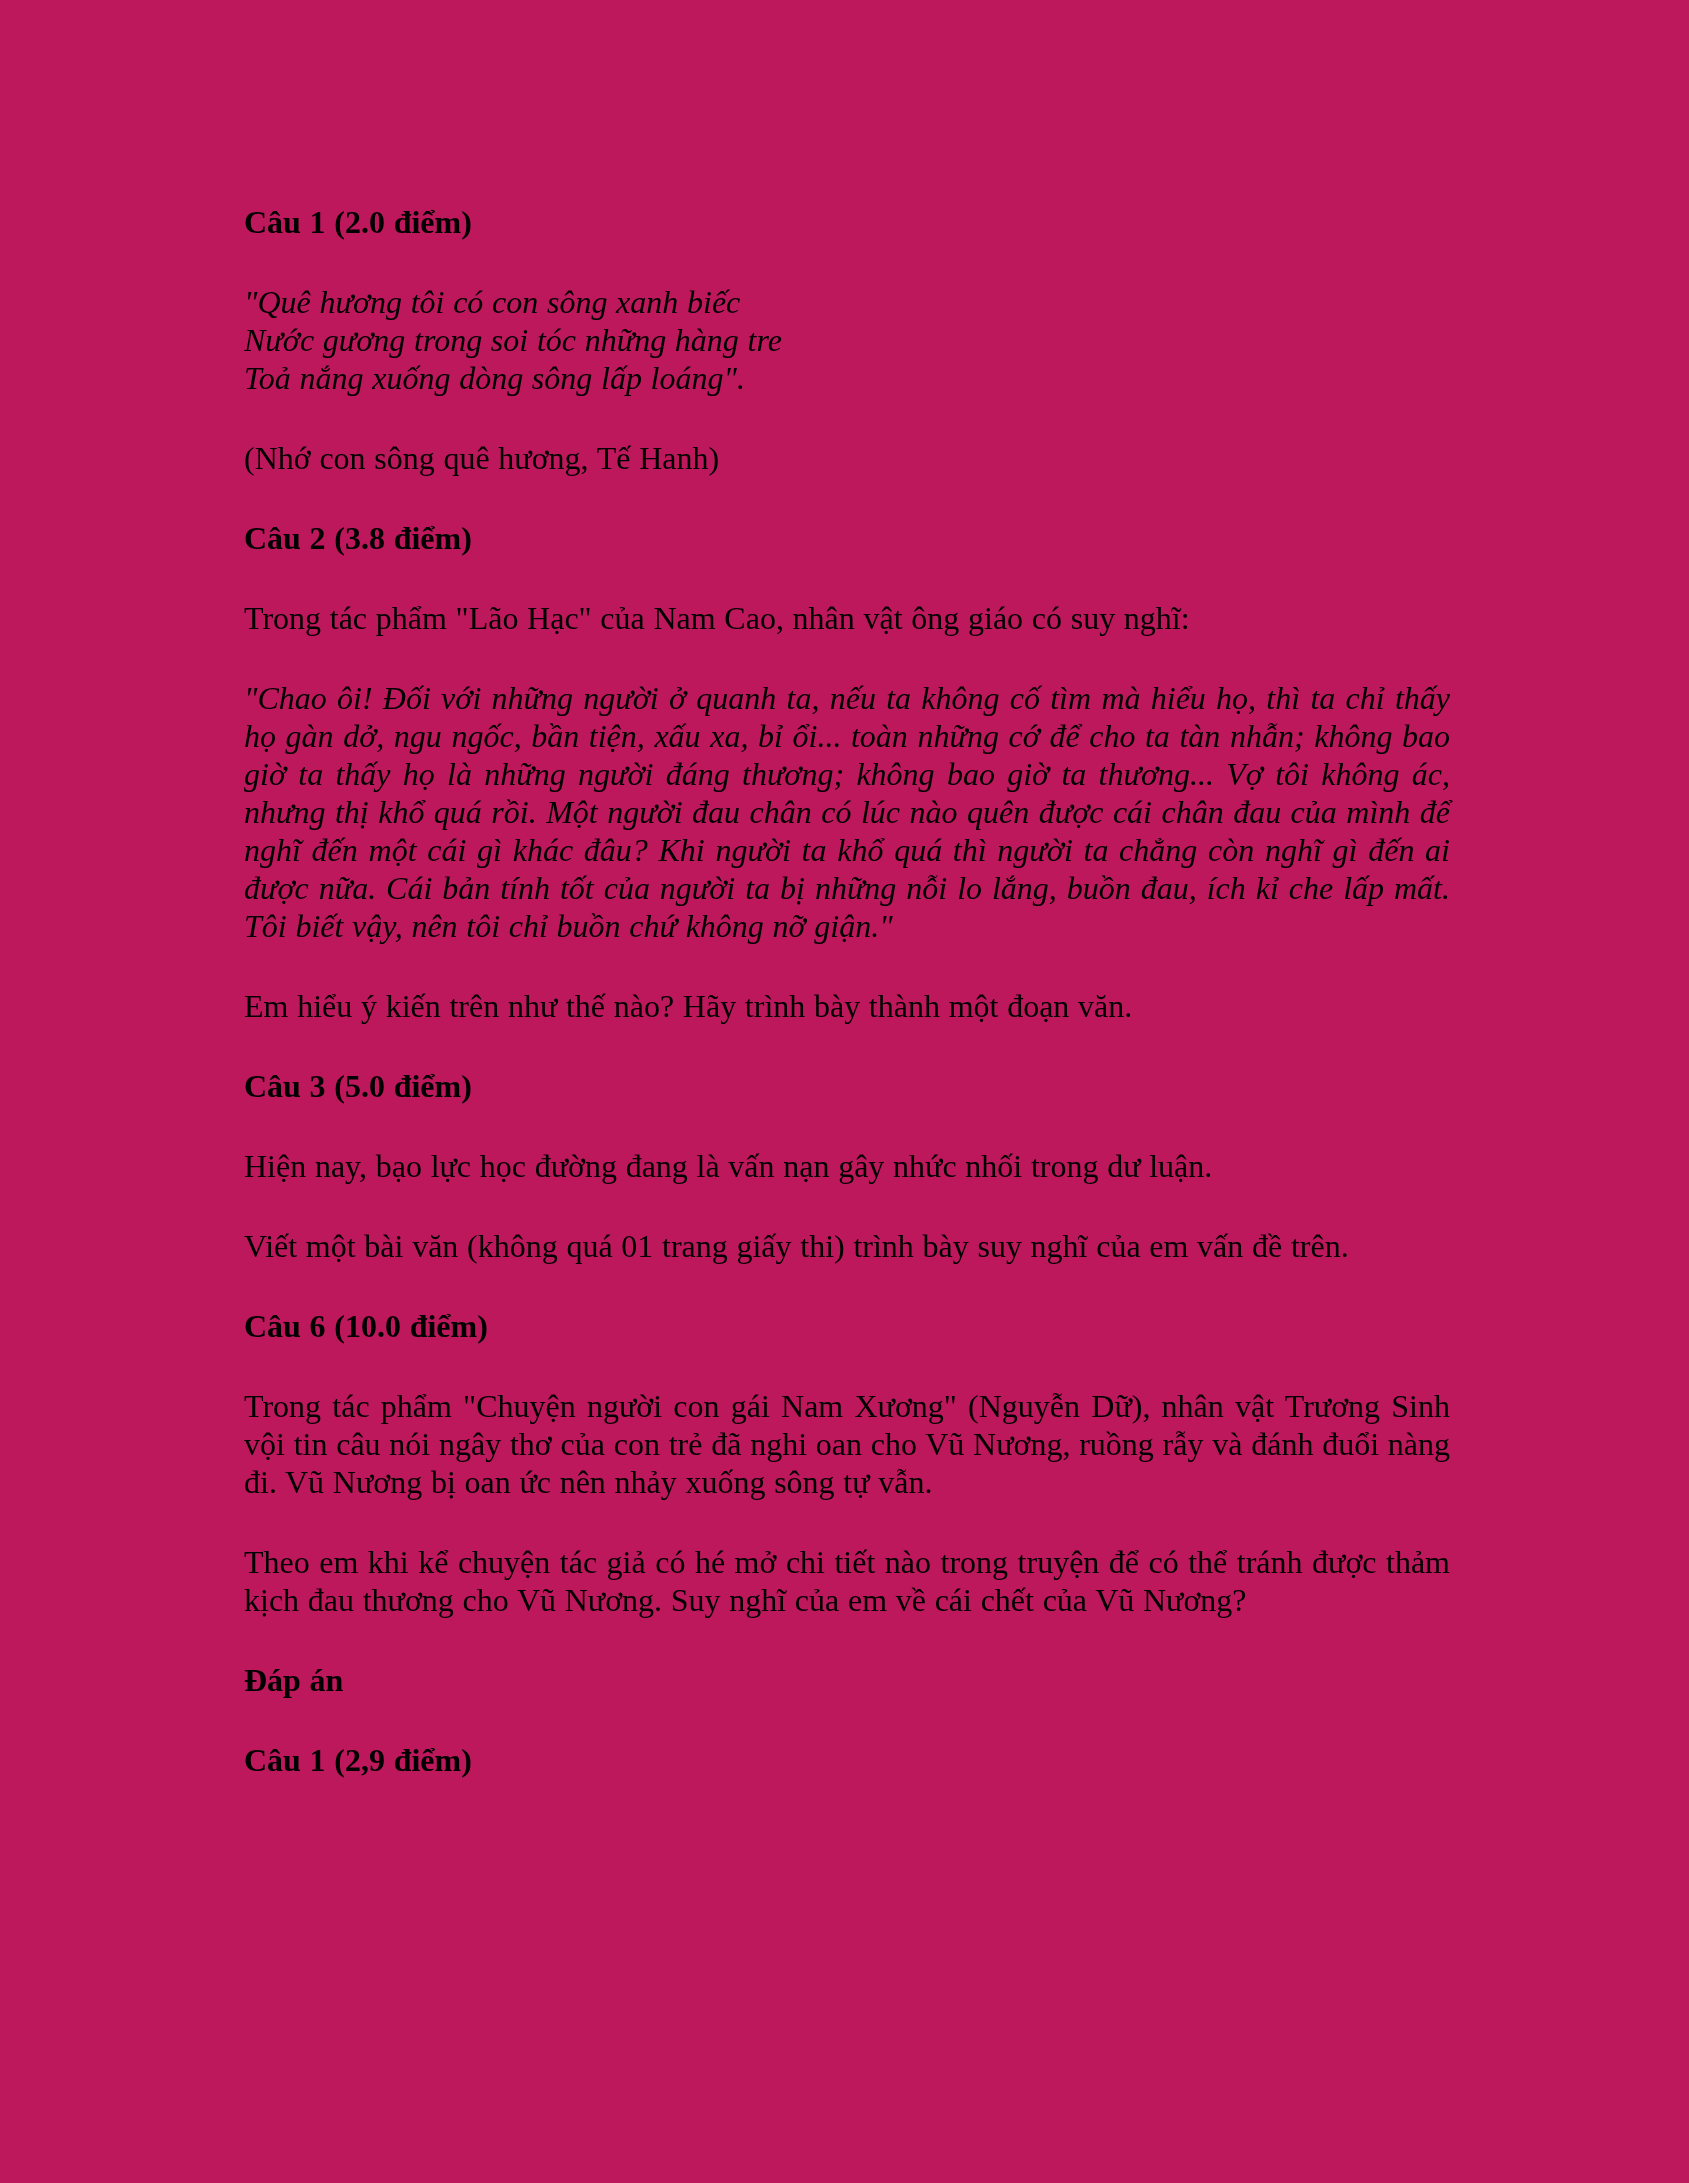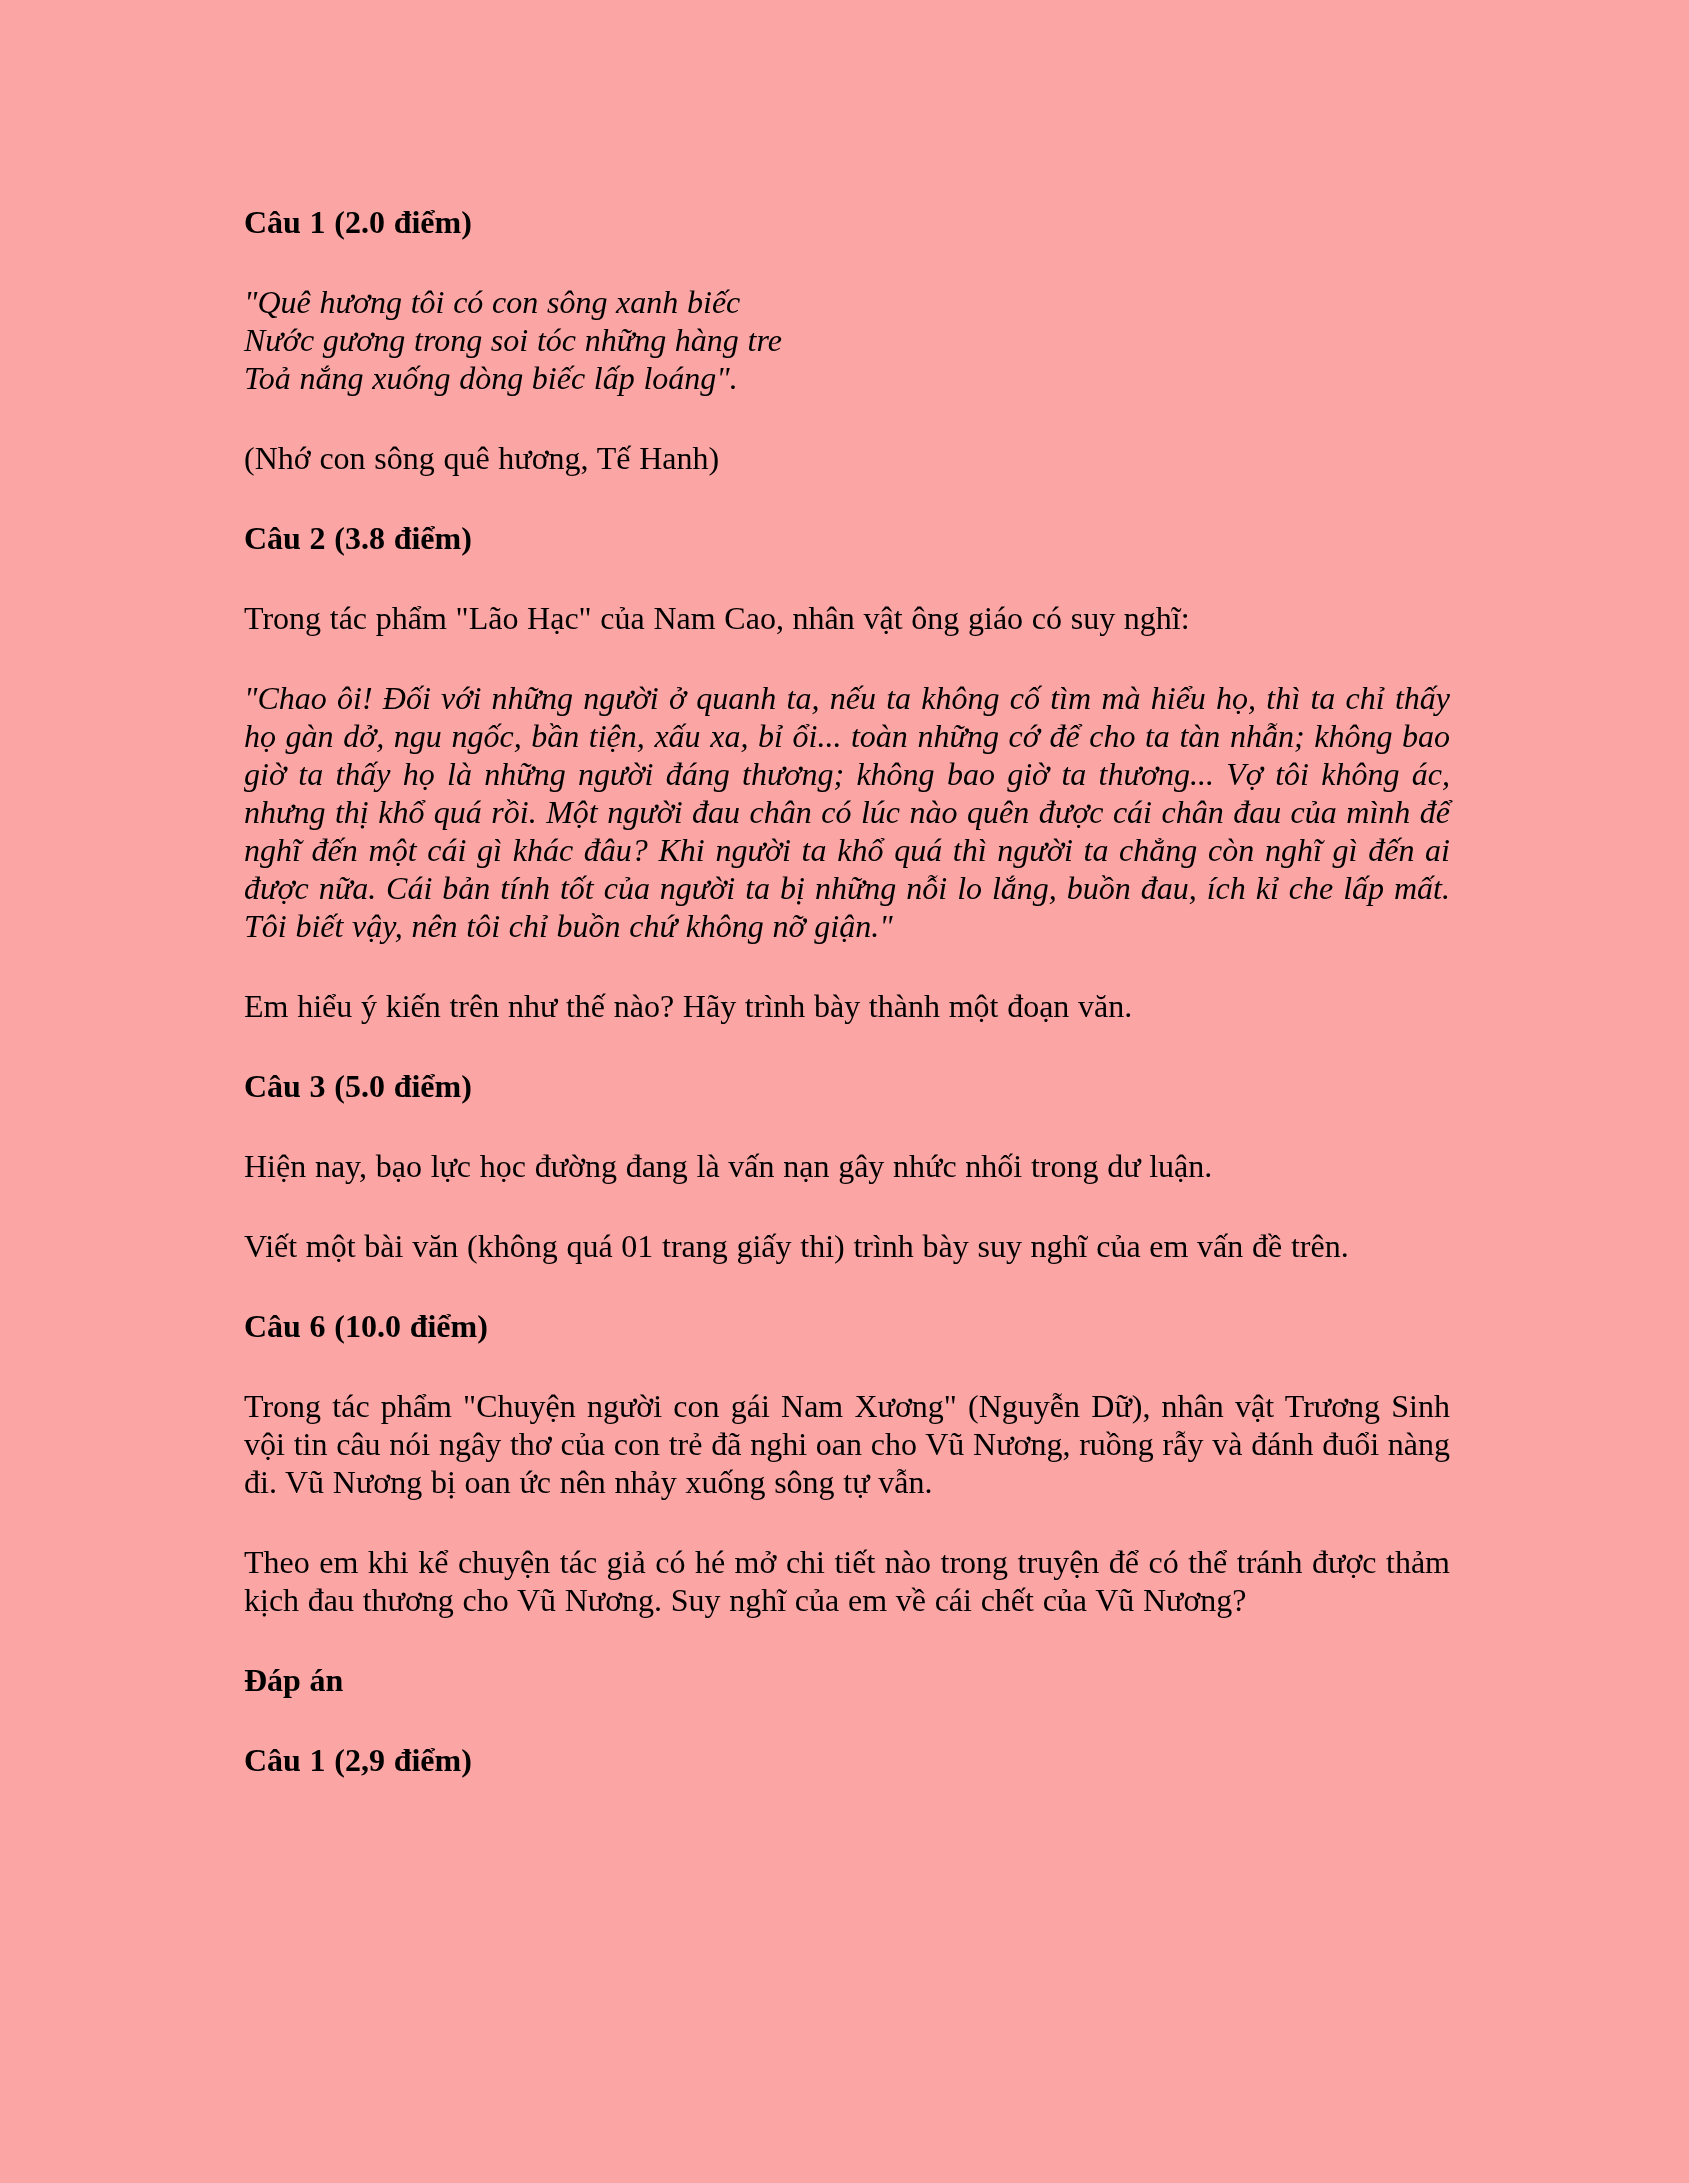--- a/index.html
+++ b/index.html
@@ -8,21 +8,21 @@
     position: relative;
     width: 1690px;
     height: 2183px;
     overflow: hidden;
     font-family: "Liberation Serif", serif;
     color: #000000;
   }
   .page {
     position: absolute;
     inset: 0;
-    background: #fca5a5;
+    background: #be185d;
   }
   .doc {
     position: absolute;
     left: 244px;
     top: 203px;
     width: 1206px;
   }
   .block {
     font-size: 32px;
     line-height: 38px;
@@ -37,21 +37,21 @@
 </style>
 </head>
 <body>
 
 <div class="page">
   <div class="doc" id="doc">
       <p class="block heading">Câu 1 (2.0 điểm)</p>
       <div class="block poem">
         <div class="poem-line">"Quê hương tôi có con sông xanh biếc</div>
         <div class="poem-line">Nước gương trong soi tóc những hàng tre</div>
-        <div class="poem-line">Toả nắng xuống dòng biếc lấp loáng".</div>
+        <div class="poem-line">Toả nắng xuống dòng sông lấp loáng".</div>
       </div>
       <p class="block para">(Nhớ con sông quê hương, Tế Hanh)</p>
       <p class="block heading">Câu 2 (3.8 điểm)</p>
       <p class="block para">Trong tác phẩm "Lão Hạc" của Nam Cao, nhân vật ông giáo có suy nghĩ:</p>
       <p class="block quote">"Chao ôi! Đối với những người ở quanh ta, nếu ta không cố tìm mà hiểu họ, thì ta chỉ thấy họ gàn dở, ngu ngốc, bần tiện, xấu xa, bỉ ổi... toàn những cớ để cho ta tàn nhẫn; không bao giờ ta thấy họ là những người đáng thương; không bao giờ ta thương... Vợ tôi không ác, nhưng thị khổ quá rồi. Một người đau chân có lúc nào quên được cái chân đau của mình để nghĩ đến một cái gì khác đâu? Khi người ta khổ quá thì người ta chẳng còn nghĩ gì đến ai được nữa. Cái bản tính tốt của người ta bị những nỗi lo lắng, buồn đau, ích kỉ che lấp mất. Tôi biết vậy, nên tôi chỉ buồn chứ không nỡ giận."</p>
       <p class="block para">Em hiểu ý kiến trên như thế nào? Hãy trình bày thành một đoạn văn.</p>
       <p class="block heading">Câu 3 (5.0 điểm)</p>
       <p class="block para">Hiện nay, bạo lực học đường đang là vấn nạn gây nhức nhối trong dư luận.</p>
       <p class="block para">Viết một bài văn (không quá 01 trang giấy thi) trình bày suy nghĩ của em vấn đề trên.</p>
       <p class="block heading">Câu 6 (10.0 điểm)</p>

